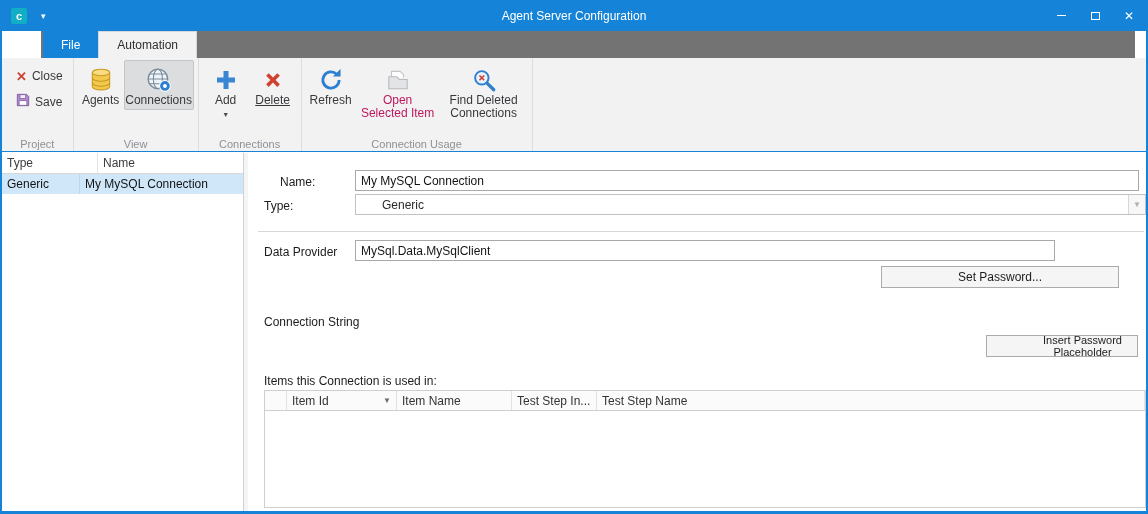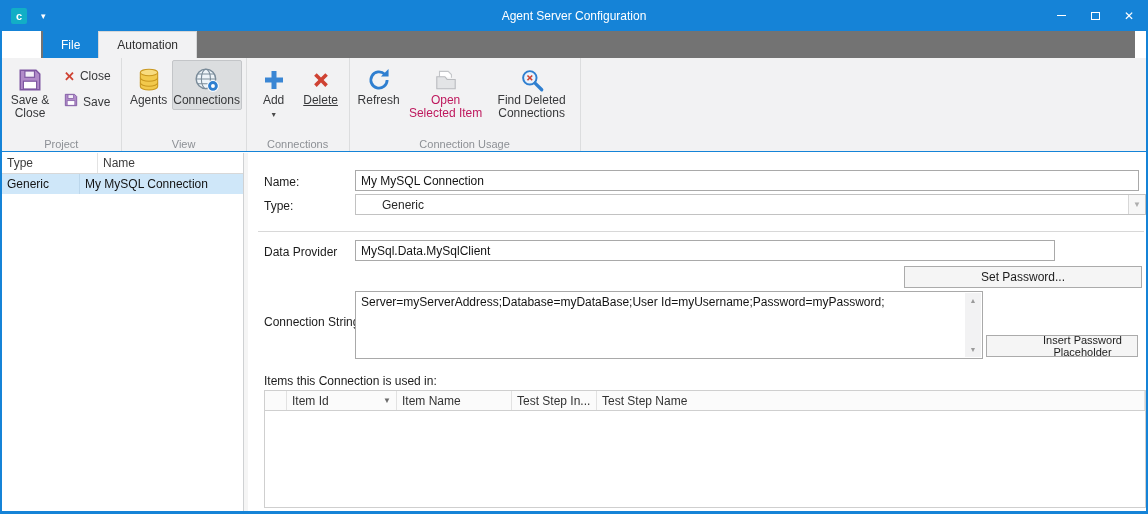--- a/index.html
+++ b/index.html
@@ -162,30 +162,20 @@
   </div>
 
   <div class="tabrow">
     <div class="tab tab-file">File</div>
     <div class="tab tab-active">Automation</div>
   </div>
 
   <div class="ribbon">
 
     <div class="rgroup">
-      <div class="rbtn" style="width:48px;">
-        <div class="ricon">
-          <svg viewBox="0 0 16 16" width="24" height="24">
-            <path d="M1.5 1.5h10.5L14.5 4v10.5H1.5z" fill="#b18bc9" stroke="#7e57a1"></path>
-            <rect x="4.6" y="2" width="6.4" height="4.2" fill="#f3eef7" stroke="#7e57a1" stroke-width="0.8"></rect>
-            <rect x="3.6" y="8.8" width="8.8" height="5.2" fill="#fff" stroke="#7e57a1" stroke-width="0.8"></rect>
-          </svg>
-        </div>
-        <span>Save &amp; Close</span>
-      </div>
       <div style="display:flex;flex-direction:column;margin-top:6px;margin-left:4px;">
         <div class="sbtn">
           <span class="x-small">✕</span>
           <span>Close</span>
         </div>
         <div class="sbtn" style="margin-top:4px;">
           <span>
             <svg viewBox="0 0 16 16" width="14" height="14">
               <path d="M1.5 1.5h10.5L14.5 4v10.5H1.5z" fill="#b18bc9" stroke="#7e57a1"></path>
               <rect x="4.6" y="2" width="6.4" height="4.2" fill="#f3eef7" stroke="#7e57a1" stroke-width="0.8"></rect>
@@ -289,44 +279,37 @@
       <div class="list-row">
         <div class="rc rc-type">Generic</div>
         <div class="rc rc-name">My MySQL Connection</div>
       </div>
     </div>
 
     <div class="splitter"></div>
 
     <div class="mainpanel">
 
-      <div class="flabel" style="left:16px; top:22px;text-align:center;">Name:</div>
+      <div class="flabel" style="left:32px; top:22px;text-align:center;">Name:</div>
       <input class="tbox" style="left: 107px; top: 17px; width: 784px;" value="My MySQL Connection">
 
       <div class="flabel" style="left:16px; top:46px;">Type:</div>
       <div class="combo" style="left:107px; top:41px; width:791px;">
         <span class="combo-text">Generic</span>
         <span class="combo-btn">▼</span>
       </div>
 
       <div class="divider" style="left:10px; right:2px; top:78px;"></div>
 
       <div class="flabel" style="left:16px; top:92px;">Data Provider</div>
       <input class="tbox" style="left: 107px; top: 87px; width: 700px;" value="MySql.Data.MySqlClient">
 
-      <button class="btn" style="left:656px; top:113px; width:238px; height:22px;">Set Password...</button>
+      <button class="btn" style="left:633px; top:113px; width:238px; height:22px;">Set Password...</button>
 
       <div class="flabel" style="left:16px; top:162px;">Connection String</div>
-      <div class="cs-wrap" style="left:107px; top:138px; width:628px; height:68px;">
-        <textarea class="cs-text" style="">Server=myServerAddress;Database=myDataBase;User Id=myUsername;Password=myPassword;</textarea>
-        <div class="cs-scroll">
-          <div class="scroll-arrow">▲</div>
-          <div class="scroll-arrow">▼</div>
-        </div>
-      </div>
 
       <button class="btn" style="left:738px; top:182px; width:152px; height:22px; font-size:11px;padding-left:41px;">Insert Password Placeholder</button>
 
       <div class="flabel" style="left:16px; top:221px;">Items this Connection is used in:</div>
 
       <div class="ugrid" style="left:16px; top:237px; width:882px; height:118px;">
         <div class="ugrid-header">
           <div class="gc gc-ind"></div>
           <div class="gc gc-itemid">
             <span>Item Id</span>

